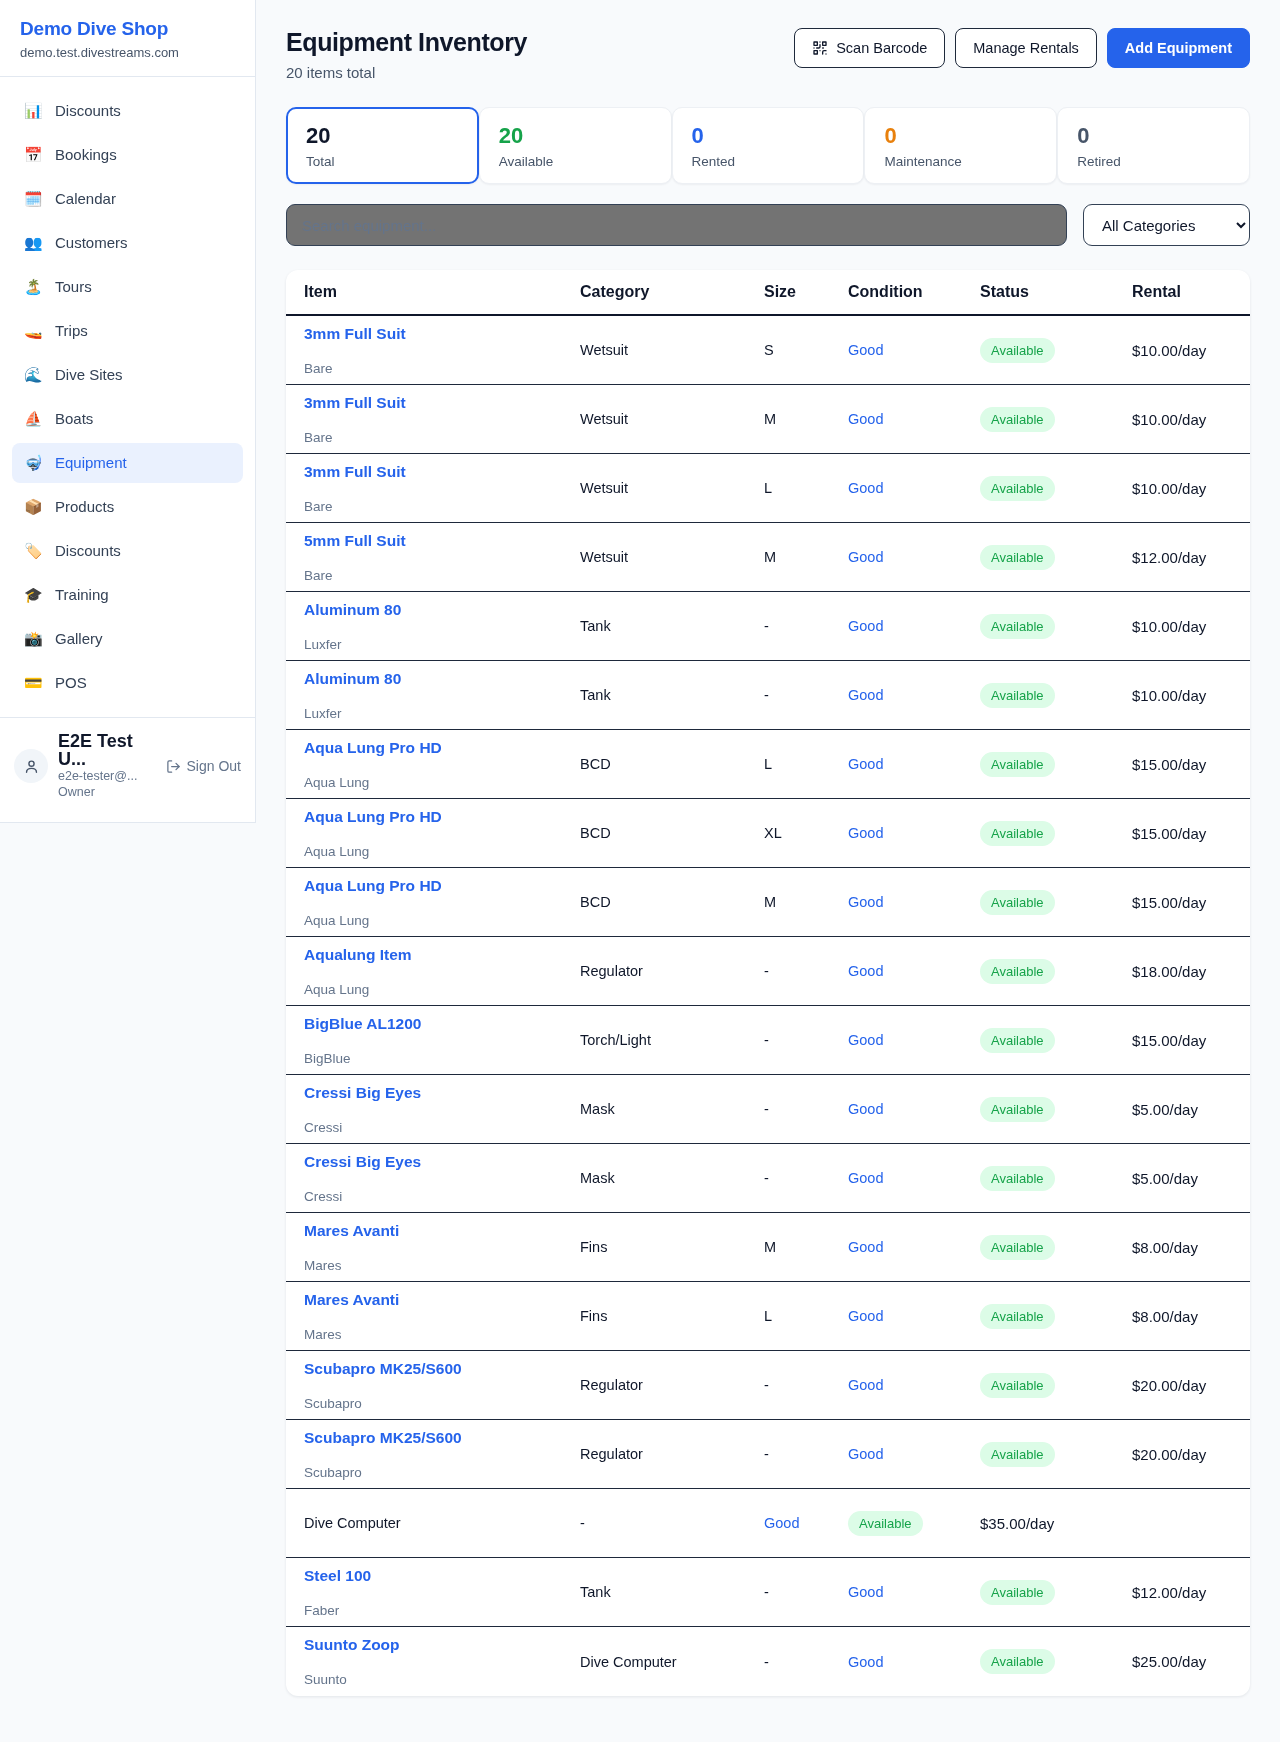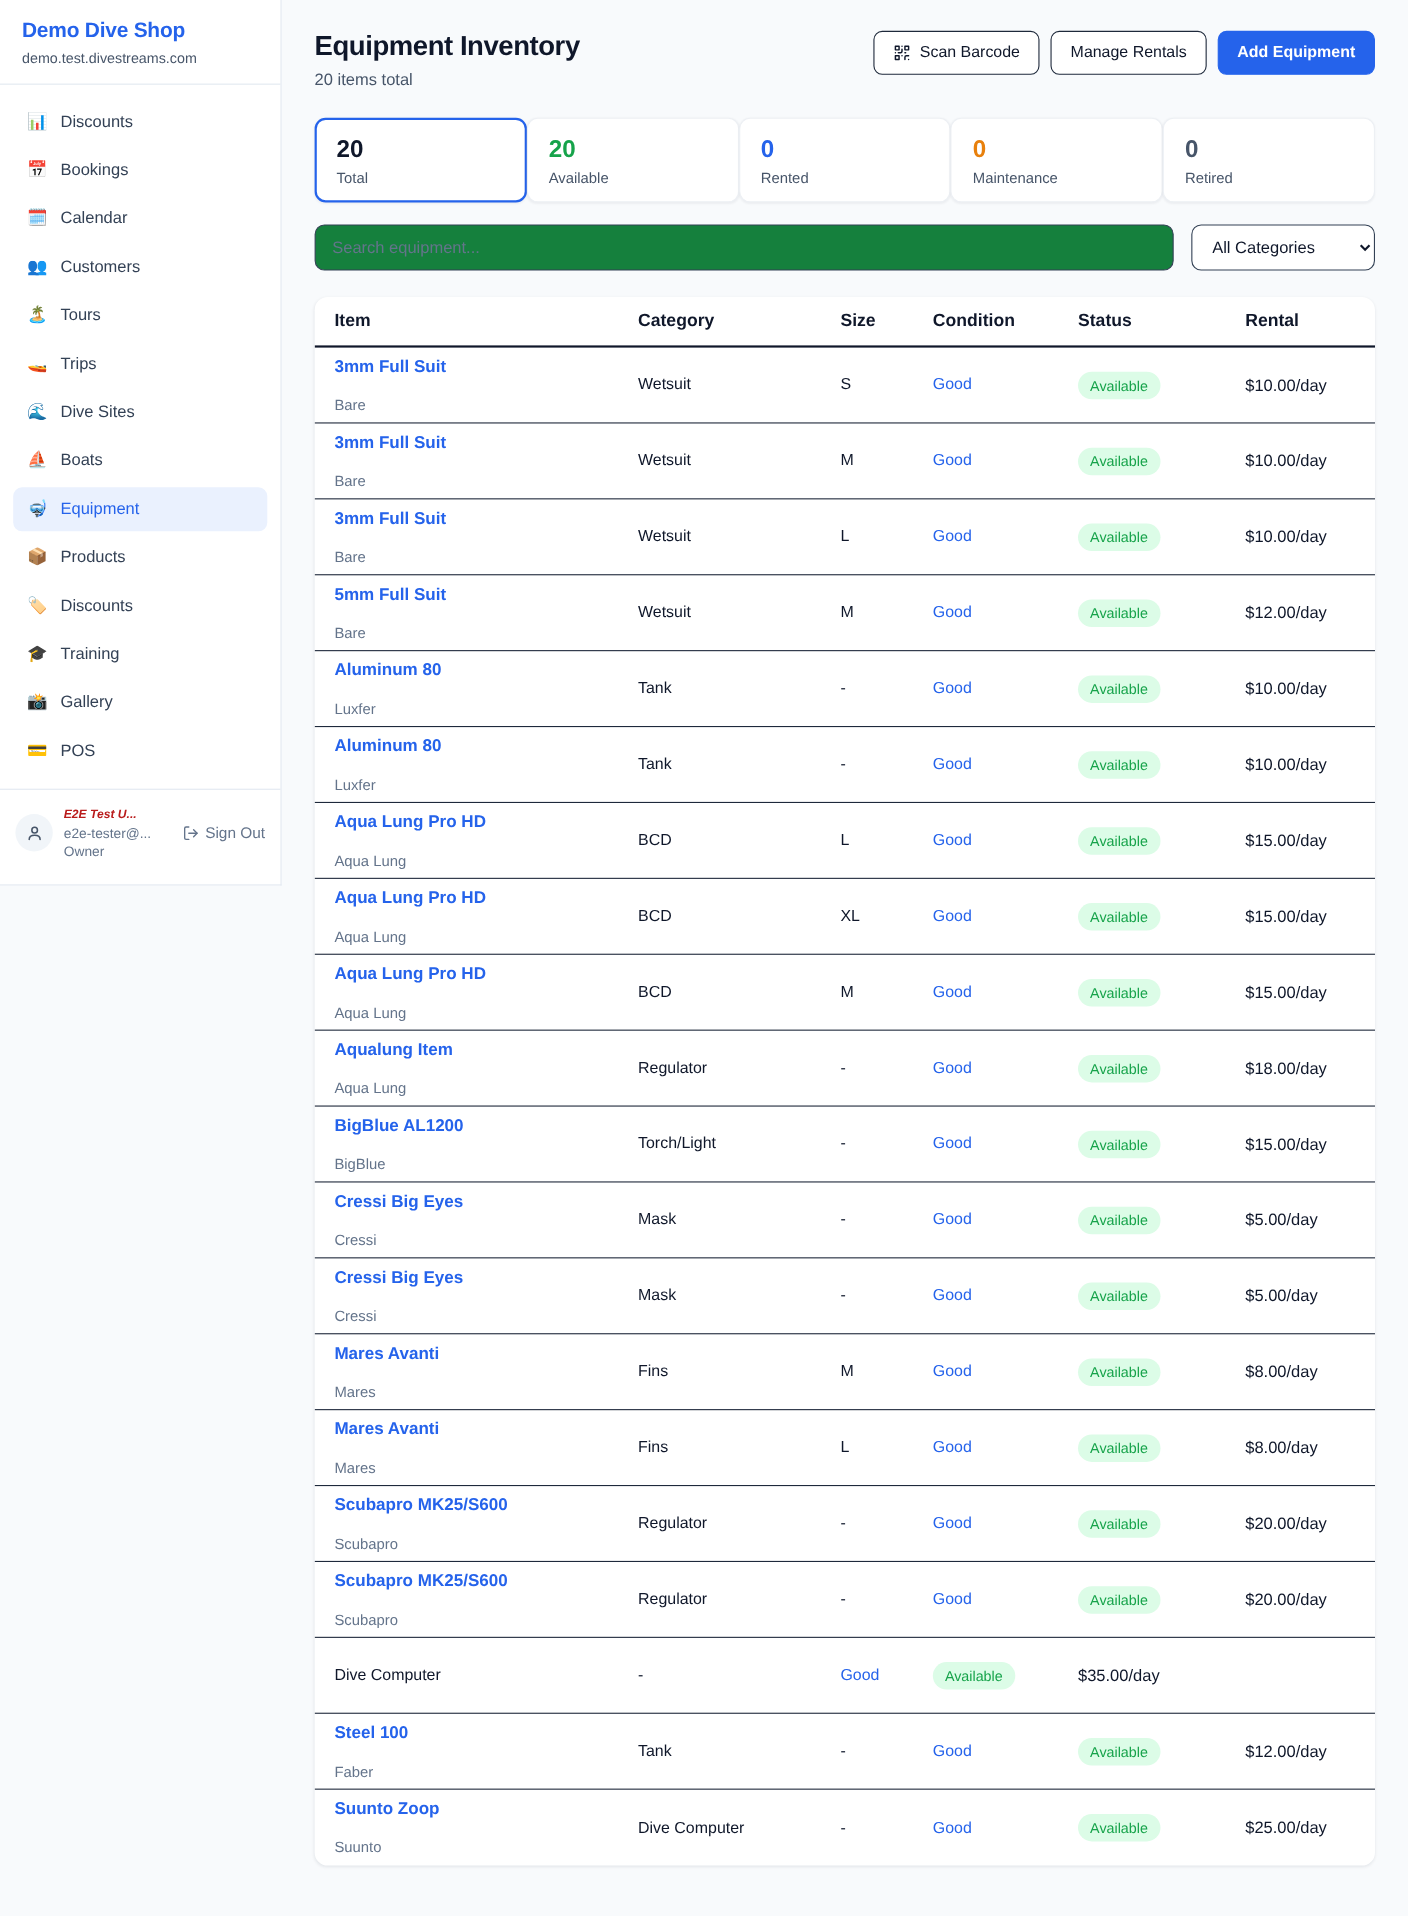--- a/index.html
+++ b/index.html
@@ -26,21 +26,21 @@
   .nav-item.active { background:#eaf1fe; color:#2563eb; }
   .user-box {
     margin-top:6px; border-top:1px solid #e2e8f0; padding:14px 14px 12px 14px;
     display:flex; align-items:center; gap:10px;
   }
   .avatar {
     width:34px; height:34px; border-radius:50%; background:#f1f5f9; flex:0 0 34px;
     display:flex; align-items:center; justify-content:center; color:#475569;
   }
   .user-meta { flex:1; min-width:0; }
-  .user-name { font-size:11px; font-weight:700; color:#b91c1c; line-height:18px;font-style:italic; }
+  .user-name { font-size:18px; font-weight:700; color:#0f172a; line-height:18px; }
   .user-email,.user-role { font-size:12.5px; color:#64748b; line-height:16px; }
   .signout {
     display:flex; align-items:center; gap:6px; color:#64748b; font-size:14px;
     cursor:pointer; white-space:nowrap;
   }
   
   .main { margin-left:256px; padding:28px 30px 32px 30px; }
   .page-head { display:flex; justify-content:space-between; align-items:flex-start; }
   .page-title { font-size:25px; font-weight:800; letter-spacing:-.4px; color:#0f172a; }
   .page-sub { font-size:15px; color:#475569; margin-top:7px; }
@@ -56,21 +56,21 @@
   .stat-card {
     flex:1; background:#fff; border:1px solid #edf0f4; border-radius:10px;
     padding:15px 19px 14px 19px; box-shadow:0 1px 2px rgba(15,23,42,.05); cursor:pointer;
   }
   .stat-card.selected { border:2px solid #2563eb; padding:14px 18px 13px 18px; }
   .stat-value { font-size:22px; font-weight:700; line-height:26px; }
   .stat-label { font-size:13.5px; color:#475569; margin-top:5px; }
   
   .filters { display:flex; gap:16px; margin-top:20px; align-items:center; }
   .search-input {
-    flex:1; height:42px; border:1px solid #334155; border-radius:9px; background:#15803d;
+    flex:1; height:42px; border:1px solid #334155; border-radius:9px; background:#737373;
     font-size:15px; padding:0 15px; color:#0f172a; outline:none;
     font-family:"Liberation Sans","DejaVu Sans",sans-serif;
   }
   .search-input::placeholder { color:#64748b; }
   .cat-select {
     width:167px; height:42px; border:1px solid #334155; border-radius:9px; background:#fff;
     font-size:15px; color:#0f172a; padding:0 10px 0 14px; cursor:pointer;
     font-family:"Liberation Sans","DejaVu Sans",sans-serif;
   }
   

